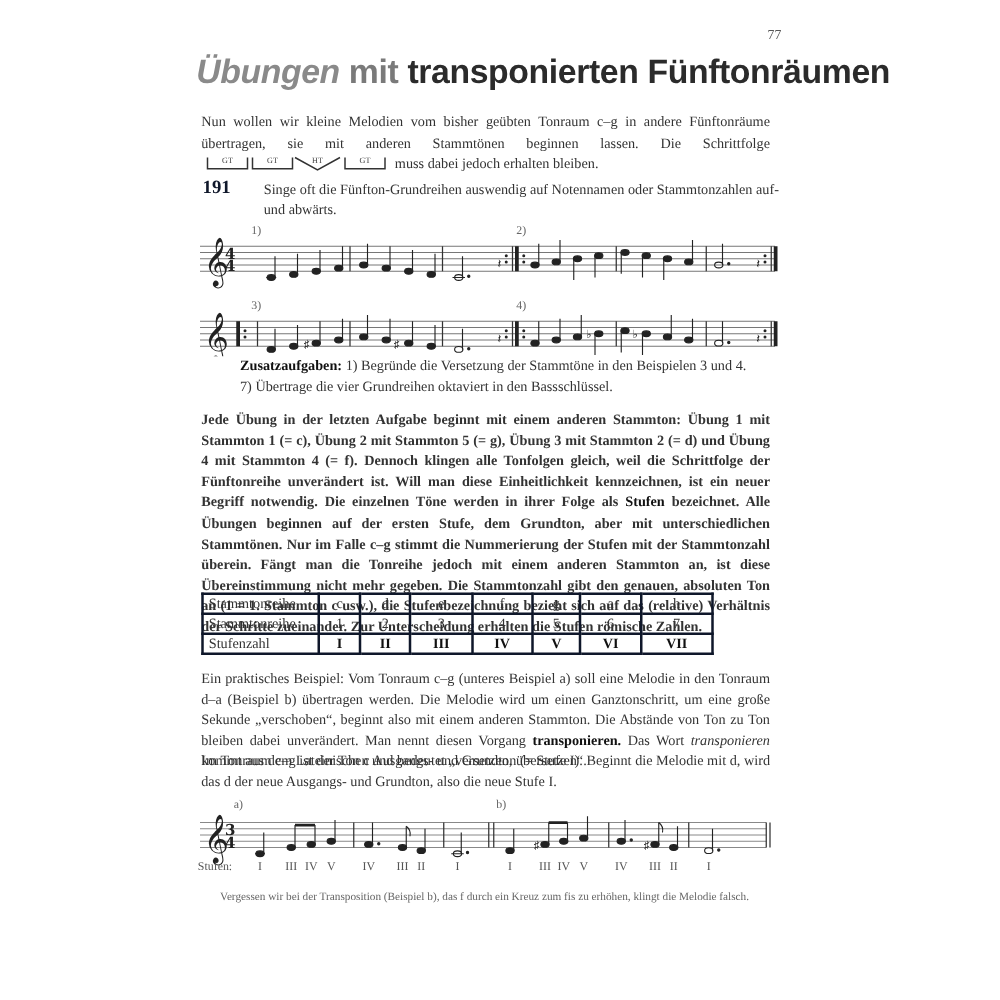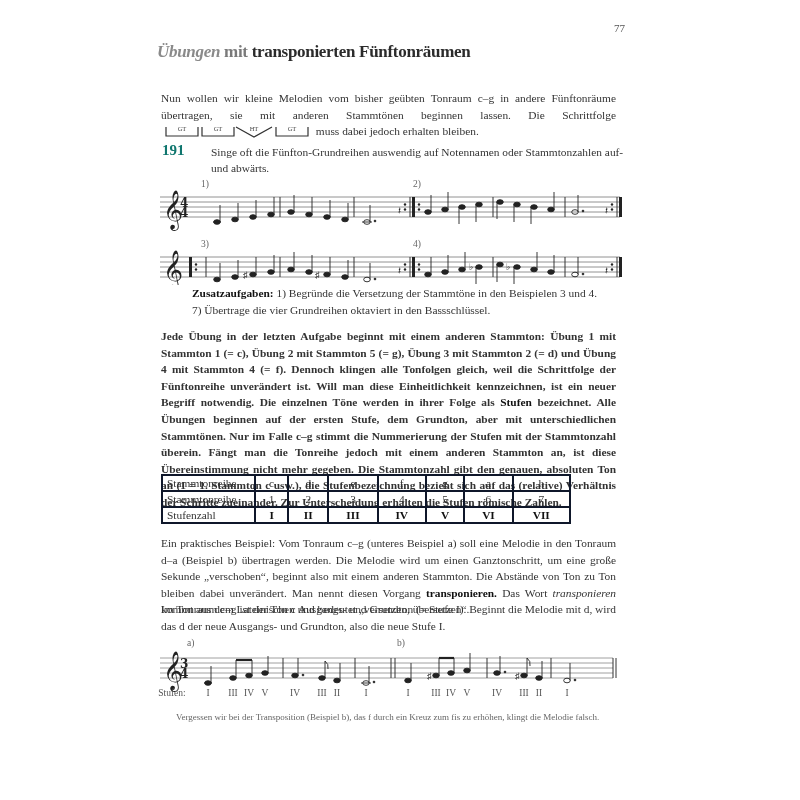--- a/index.html
+++ b/index.html
@@ -1,34 +1,34 @@
 <!DOCTYPE html>
 <html><head>
 <meta charset="utf-8">
 <style>
   * { box-sizing: border-box; margin: 0; padding: 0; }
   html, body { width: 800px; height: 800px; background: #ffffff; overflow: hidden; }
   body { position: relative; font-family: "Liberation Serif", "DejaVu Serif", serif; color: #2a2a2a; }
 
   .page-number { position: absolute; left: 614px; top: 22px; font-size: 11px; color: #555; }
 
-  .title { position: absolute; left: 157px; top: 42px; font-family: Liberation Serif, serif;
-           font-weight: bold; font-size: 17px; letter-spacing: -0.3px; color: #2b2b2b; }
+  .title { position: absolute; left: 157px; top: 42px; font-family: Liberation Sans, sans-serif;
+           font-weight: bold; font-size: 27px; letter-spacing: -0.3px; color: #2b2b2b; }
   .title .t-grey { color: #8a8a8a; font-style: italic; }
   .title .t-mid  { color: #7a7a7a; }
 
   .para { position: absolute; left: 161px; width: 455px; font-size: 11.4px; line-height: 16.6px;
           color: #333; text-align: justify; }
   .para b { color: #111; }
 
   .intro { top: 78px; margin-top: 12px; }
   .schritt { display: inline-block; position: relative; width: 146px; height: 14px; vertical-align: -3px; margin: 0 3px; }
   .schritt svg { position: absolute; left: 0; top: 0; }
 
-  .ex-num { position: absolute; left: 162px; top: 142px; font-weight: bold; font-size: 15px; color: #0f766e; }
+  .ex-num { position: absolute; left: 162px; top: 142px; font-weight: bold; font-size: 15px; color: #0f172a; }
   .ex-text { position: absolute; left: 211px; top: 144px; width: 420px; font-size: 11.4px; line-height: 16px; color: #333; }
 
   .zusatz { top: 285px; margin-left: 31px; }
   .body1 { top: 328px; font-weight: bold; }
   .table { position: absolute; left: 161px; top: 474px; width: 410px; border-collapse: collapse; font-size: 11.4px; color: #333; }
   .table td { border: 2px solid #0f172a; height: 16px; padding: 0 4px; text-align: center; }
   .table td.rowhead { text-align: left; width: 93px; }
   .table tr.bold td:not(.rowhead) { font-weight: bold; color: #111; }
 
   .body2 { top: 535px; }

